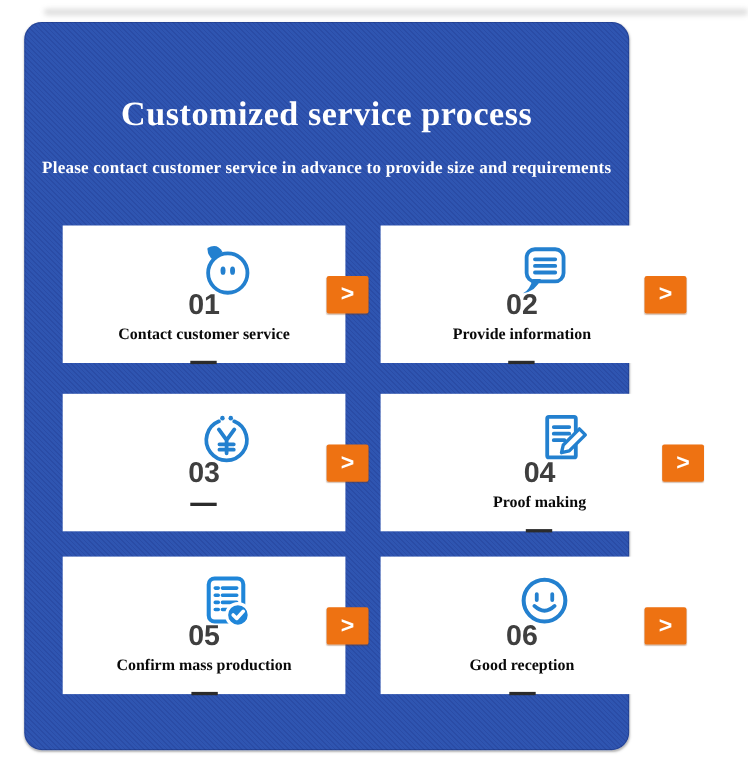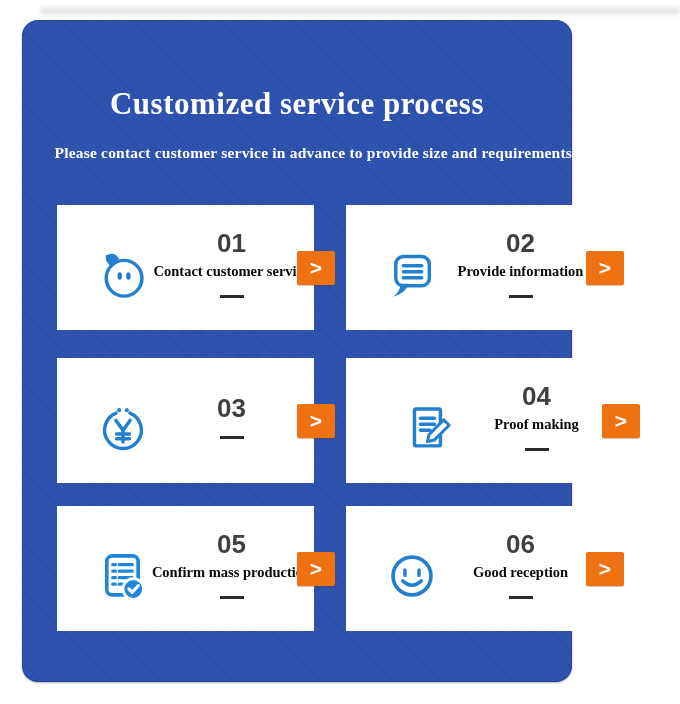--- a/index.html
+++ b/index.html
@@ -15,26 +15,26 @@
   .panel{
     position:absolute;left:22px;top:20px;width:550px;height:662px;border-radius:16px;
     background:repeating-linear-gradient(45deg,#2f55b1 0px,#2f55b1 2px,#2a4ca6 2px,#2a4ca6 3px);
     box-shadow:inset 0 0 0 1px rgba(10,25,80,0.25), 0 1px 2px rgba(40,40,40,0.35);
   }
   .title{
     position:absolute;top:66px;left:0;width:100%;text-align:center;
     color:#ffffff;font-size:31px;font-weight:700;letter-spacing:0.5px;
   }
   .subtitle{
-    position:absolute;top:124px;left:0;width:100%;text-align:right;
+    position:absolute;top:124px;left:0;width:100%;text-align:center;
     color:#ffffff;font-size:15.5px;font-weight:700;letter-spacing:0.2px;
   }
   .card{
     position:absolute;width:257px;height:125px;background:#ffffff;
-    display:flex;align-items:center;
+    display:flex;align-items:center;flex-direction:column;
   }
   .card.c1{left:57px;top:205px;}  .card.c2{left:346px;top:205px;}
   .card.c3{left:57px;top:358px;}  .card.c4{left:346px;top:358px;padding-left:16px;}
   .card.c5{left:57px;top:506px;}  .card.c6{left:346px;top:506px;}
   .icon-box{
     flex:0 0 52px;margin-left:40px;margin-top:14px;
     display:flex;align-items:center;justify-content:center;
   }
   .content{
     flex:1 1 auto;text-align:center;margin-top:-8px;min-width:0;

